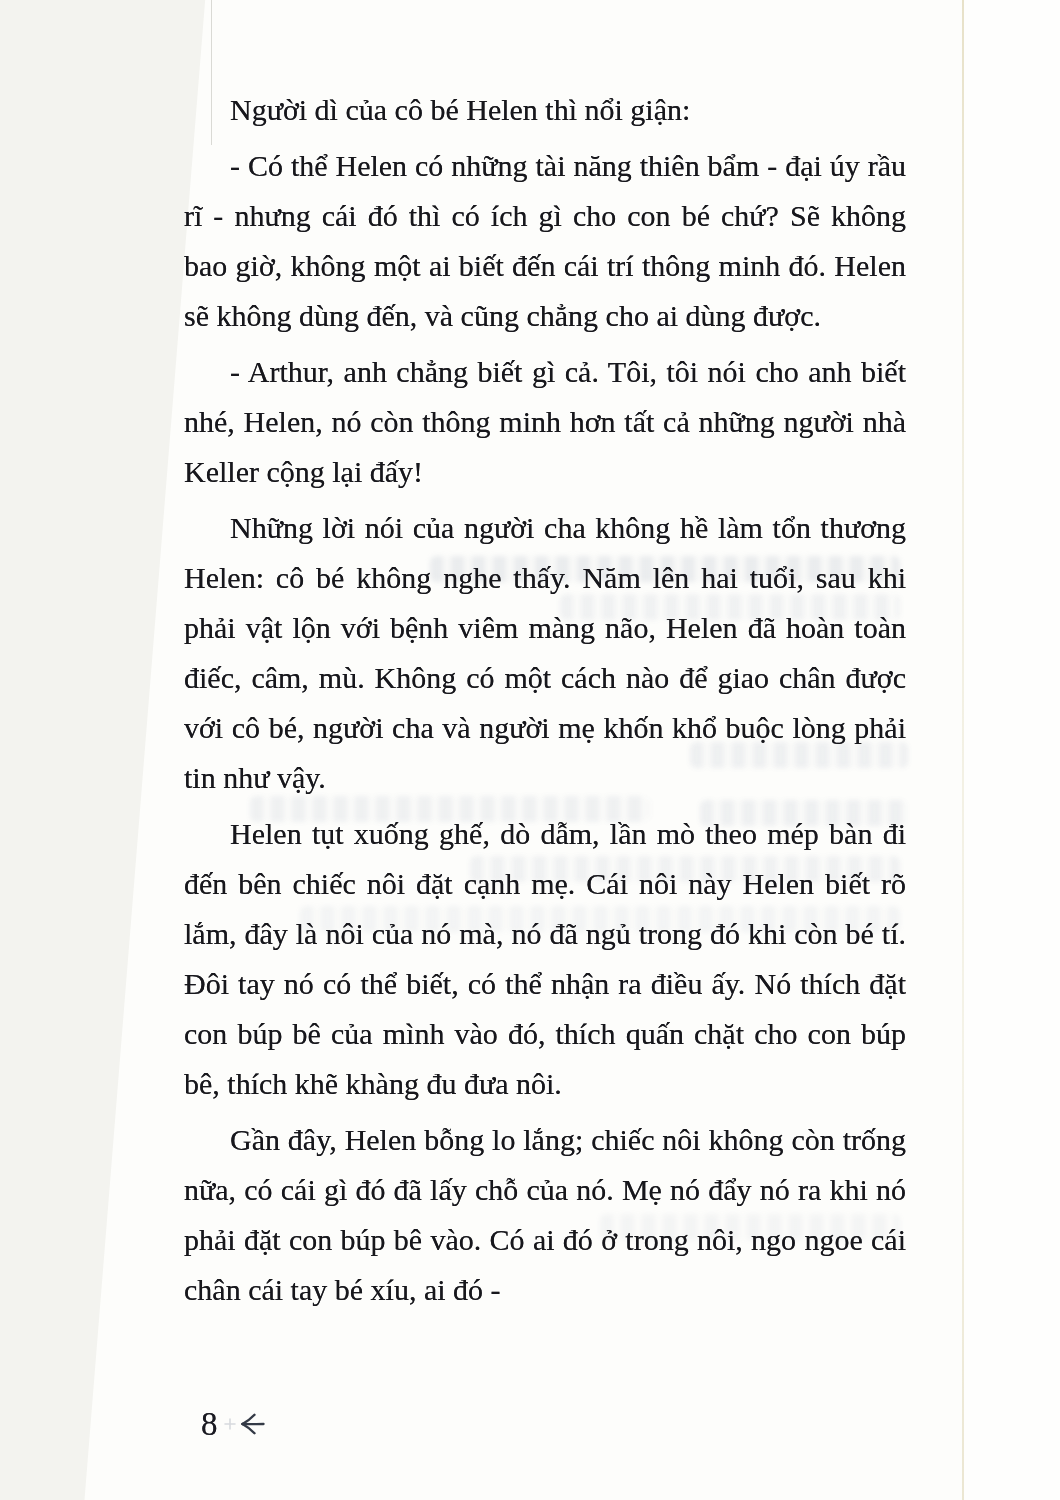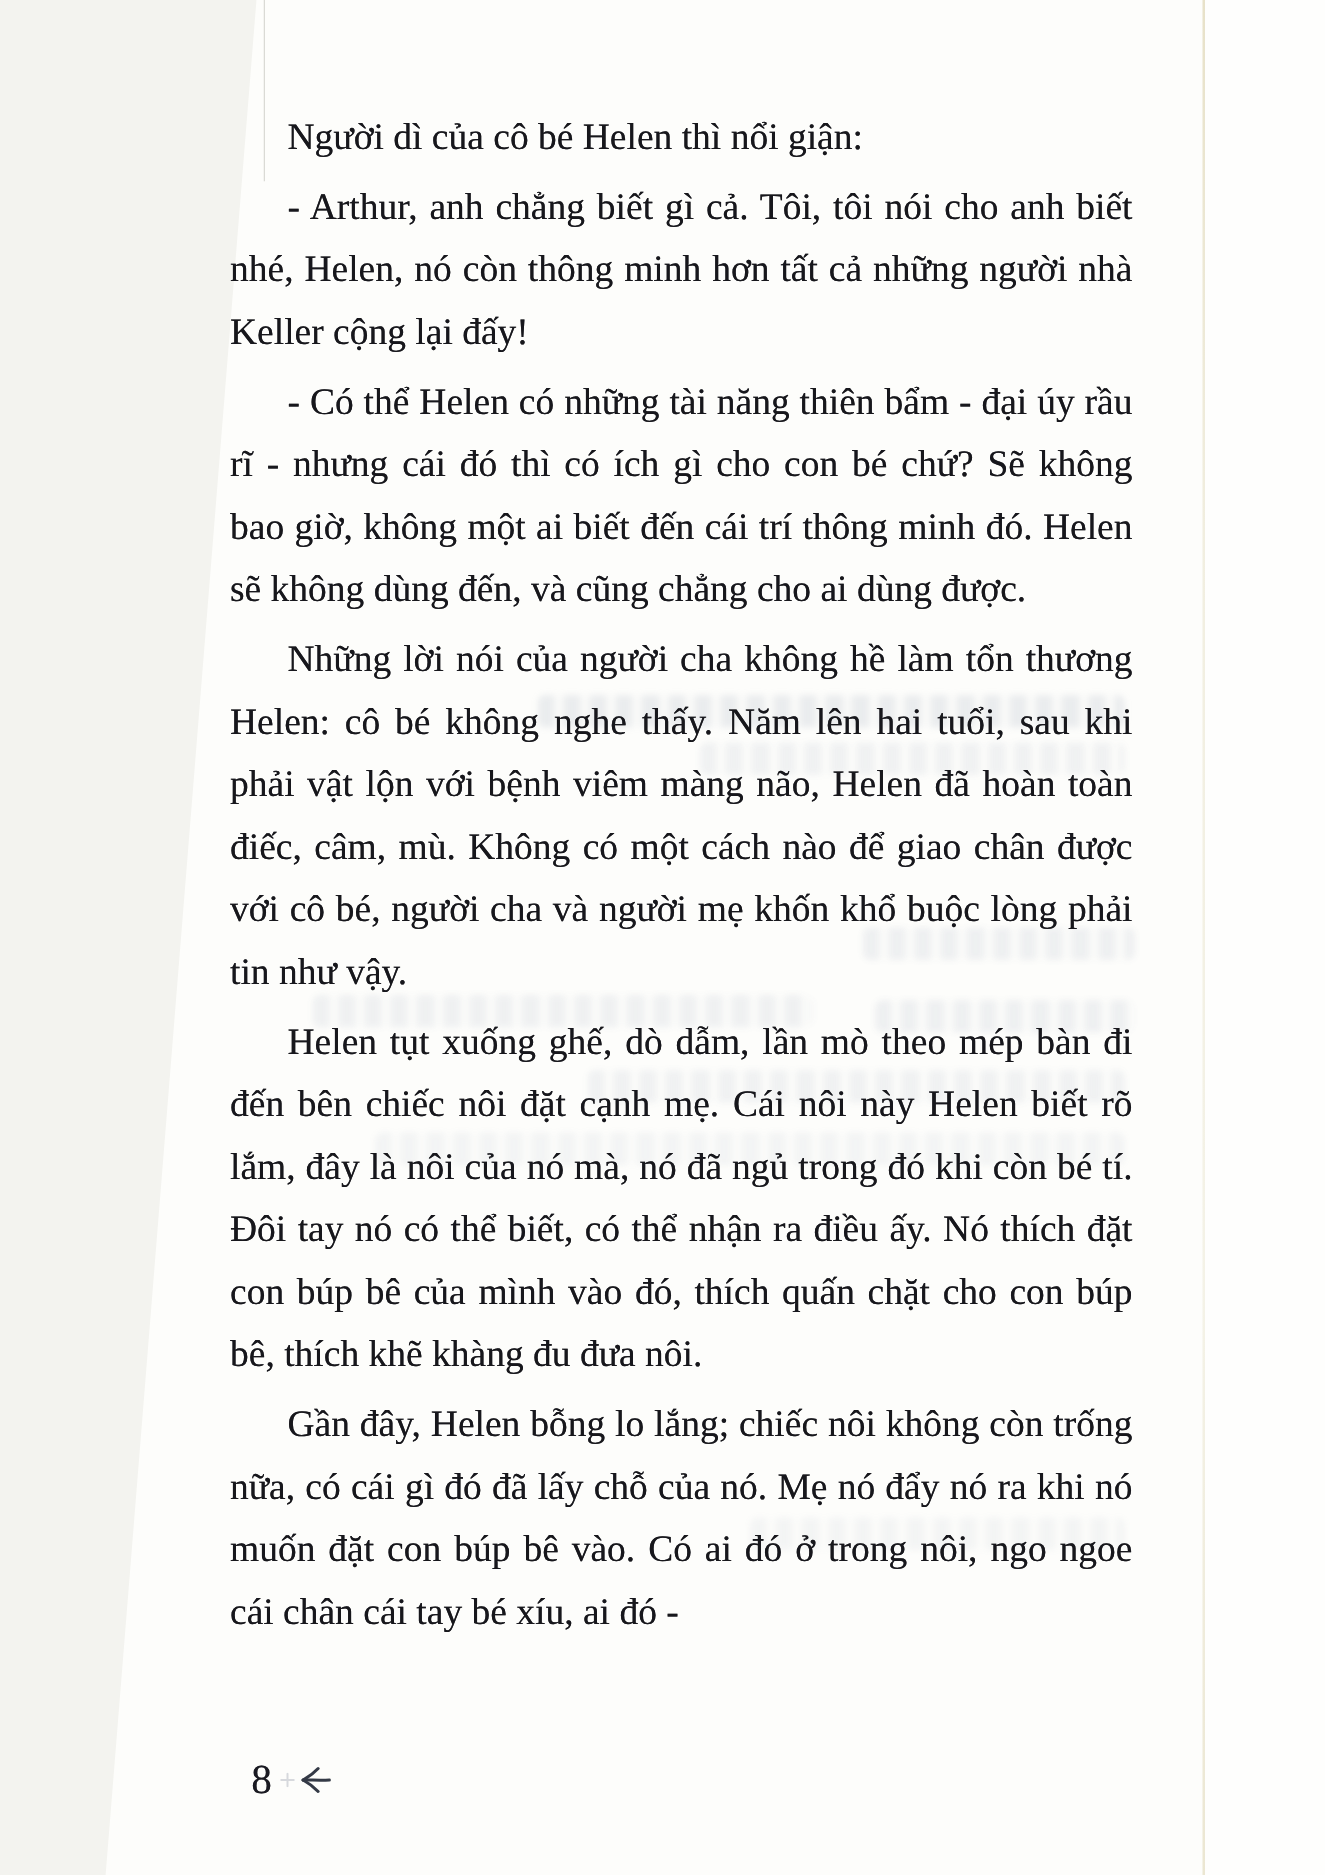--- a/index.html
+++ b/index.html
@@ -115,25 +115,25 @@
   <div class="smudge s2"></div>
   <div class="smudge s3"></div>
   <div class="smudge s4"></div>
   <div class="smudge s5"></div>
   <div class="smudge s6"></div>
   <div class="smudge s7"></div>
   <div class="smudge s8"></div>
 
   <div class="text-block">
     <p class="para">Người dì của cô bé Helen thì nổi giận:</p>
+    <p class="para">- Có thể Helen có những tài năng thiên bẩm - đại úy rầu rĩ - nhưng cái đó thì có ích gì cho con bé chứ? Sẽ không bao giờ, không một ai biết đến cái trí thông minh đó. Helen sẽ không dùng đến, và cũng chẳng cho ai dùng được.</p>
     <p class="para">- Arthur, anh chẳng biết gì cả. Tôi, tôi nói cho anh biết nhé, Helen, nó còn thông minh hơn tất cả những người nhà Keller cộng lại đấy!</p>
-    <p class="para">- Có thể Helen có những tài năng thiên bẩm - đại úy rầu rĩ - nhưng cái đó thì có ích gì cho con bé chứ? Sẽ không bao giờ, không một ai biết đến cái trí thông minh đó. Helen sẽ không dùng đến, và cũng chẳng cho ai dùng được.</p>
     <p class="para">Những lời nói của người cha không hề làm tổn thương Helen: cô bé không nghe thấy. Năm lên hai tuổi, sau khi phải vật lộn với bệnh viêm màng não, Helen đã hoàn toàn điếc, câm, mù. Không có một cách nào để giao chân được với cô bé, người cha và người mẹ khốn khổ buộc lòng phải tin như vậy.</p>
     <p class="para">Helen tụt xuống ghế, dò dẫm, lần mò theo mép bàn đi đến bên chiếc nôi đặt cạnh mẹ. Cái nôi này Helen biết rõ lắm, đây là nôi của nó mà, nó đã ngủ trong đó khi còn bé tí. Đôi tay nó có thể biết, có thể nhận ra điều ấy. Nó thích đặt con búp bê của mình vào đó, thích quấn chặt cho con búp bê, thích khẽ khàng đu đưa nôi.</p>
-    <p class="para">Gần đây, Helen bỗng lo lắng; chiếc nôi không còn trống nữa, có cái gì đó đã lấy chỗ của nó. Mẹ nó đẩy nó ra khi nó muốn đặt con búp bê vào. Có ai đó ở trong nôi, ngo ngoe cái chân cái tay bé xíu, ai đó -</p>
+    <p class="para">Gần đây, Helen bỗng lo lắng; chiếc nôi không còn trống nữa, có cái gì đó đã lấy chỗ của nó. Mẹ nó đẩy nó ra khi nó phải đặt con búp bê vào. Có ai đó ở trong nôi, ngo ngoe cái chân cái tay bé xíu, ai đó -</p>
   </div>
 
   <div class="footer">
     <span class="pagenum">8</span>
     <svg class="orn-cross" width="12" height="12" viewBox="0 0 12 12">
       <path d="M6 1 L6 11 M1 6 L11 6" stroke="#b9bdc6" stroke-width="1.6" stroke-linecap="round" fill="none"></path>
     </svg>
     <svg class="ornament" width="28" height="22" viewBox="0 0 28 22">
       <g stroke="#343a46" stroke-width="2.4" stroke-linecap="round" fill="none">
         <path d="M26.5 11 C20 11.4 13 11 5.5 11"></path>

